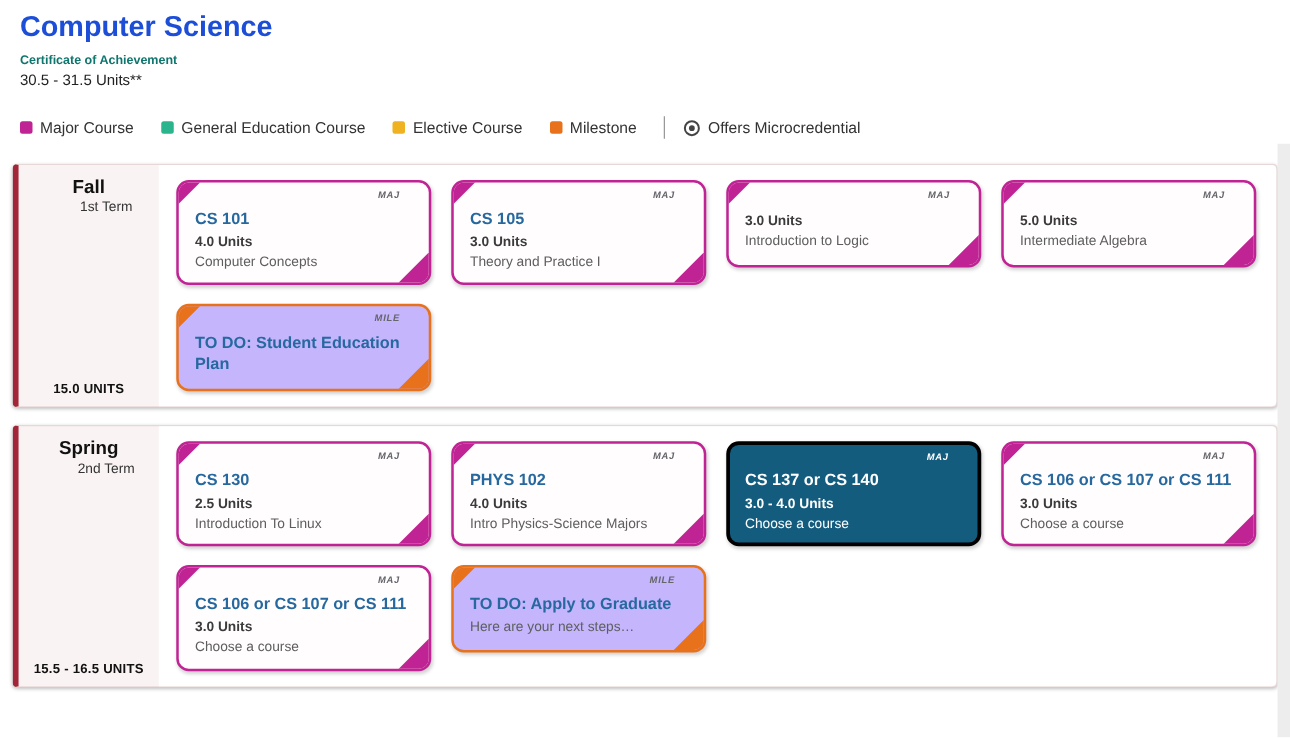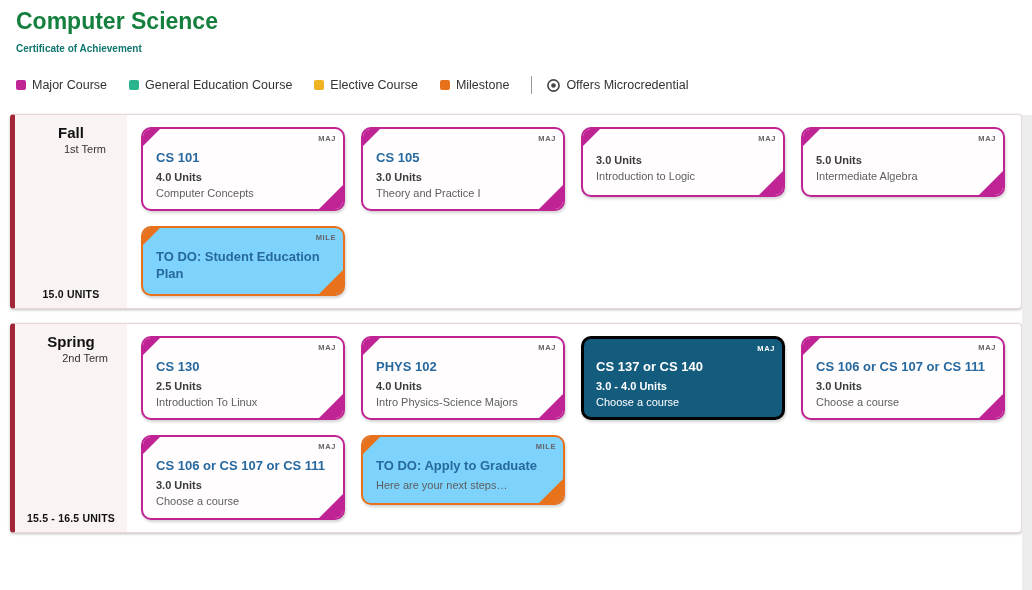--- a/index.html
+++ b/index.html
@@ -7,21 +7,21 @@
     width: 1032px; height: 590px;
     overflow: hidden;
     background: #ffffff;
     font-family: "Liberation Sans", sans-serif;
     color: #1a1a1a;
     position: relative;
   }
 
   
   .page-header { padding: 8px 16px 0 16px; }
-  .page-title { margin: 0 0 8px 0; font-size: 23px; font-weight: 700; color: #15803d; }
+  .page-title { margin: 0 0 8px 0; font-size: 23px; font-weight: 700; color: #1d4ed8; }
   .page-subtitle { margin: 0 0 3px 0; font-size: 10px; font-weight: 700; color: #0f766e; }
   .page-units { margin: 0; font-size: 12px; color: #222; }
 
   
   .legend {
     display: flex; align-items: center;
     margin: 22px 16px 20px 16px;
     font-size: 12.5px; color: #333;
   }
   .legend-item { display: flex; align-items: center; margin-right: 22px; }
@@ -82,30 +82,31 @@
     content: ""; position: absolute; top: -1px; left: -1px;
     border-top: 19px solid var(--accent);
     border-right: 19px solid transparent;
   }
   .card::after {
     content: ""; position: absolute; bottom: -1px; right: -1px;
     border-bottom: 26px solid var(--accent);
     border-left: 26px solid transparent;
   }
   .card-badge {
-    position: absolute; top: 5px; right: 7px;
+    position: absolute; top: 5px; right: 23px;
     font-size: 7.5px; font-weight: 700; letter-spacing: 0.6px;
     color: #65656a;
+    font-style: italic;
   }
   .card-title { font-size: 13px; font-weight: 700; color: #27699f; line-height: 1.3; }
   .card-units { font-size: 11px; font-weight: 700; color: #3b3b3b; margin-top: 4px; }
   .card-desc  { font-size: 11px; color: #5e5e5e; margin-top: 3px; line-height: 1.3; }
   .card-units:empty, .card-desc:empty { display: none; }
 
-  .card.milestone { --accent: #e8721c; background: #7dd3fc; }
+  .card.milestone { --accent: #e8721c; background: #c4b5fd; }
 
   .card.selected {
     background: #145c7e;
     border: 3px solid #000;
     padding: 20px 11px 8px 12px;
   }
   .card.selected::before, .card.selected::after { display: none; }
   .card.selected .card-title,
   .card.selected .card-units,
   .card.selected .card-desc,
@@ -116,20 +117,21 @@
     position: absolute; top: 115px; right: 0; width: 10px; height: 475px;
     background: #ededed;
   }
 </style>
 </head>
 <body>
 
 <header class="page-header">
   <h1 class="page-title">Computer Science</h1>
   <h2 class="page-subtitle">Certificate of Achievement</h2>
+  <p class="page-units">30.5 - 31.5 Units**</p>
 </header>
 
 <div class="legend">
   <span style="display:flex;align-items:center;">
   <span class="legend-item">
     <span class="legend-swatch" style="background: rgb(192, 35, 148);"></span>
     <span class="legend-label">Major Course</span>
   </span>
 
   <span class="legend-item">

